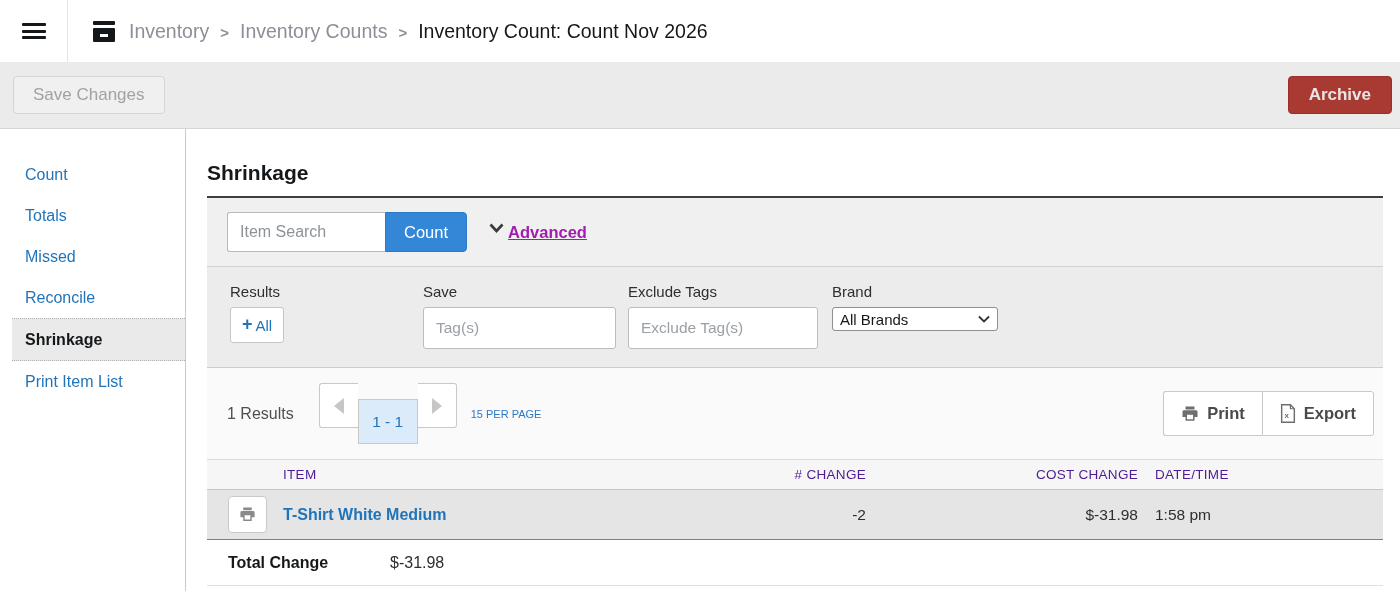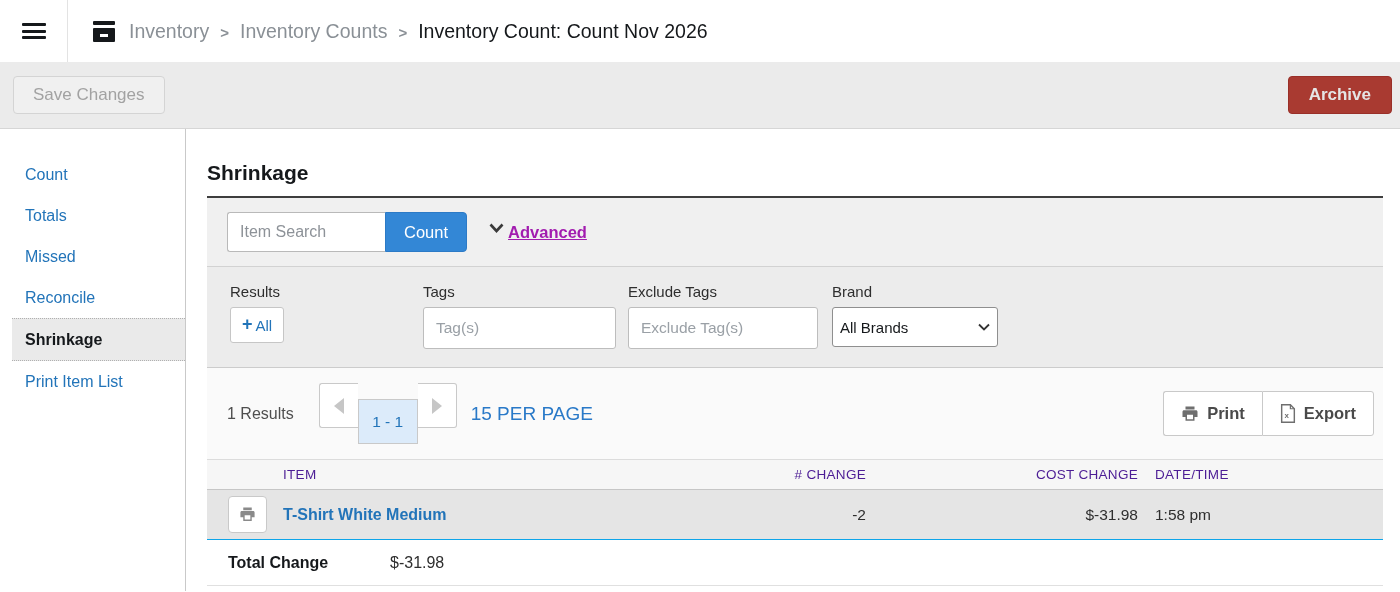--- a/index.html
+++ b/index.html
@@ -44,34 +44,34 @@
 .fcol { display:flex; flex-direction:column; }
 .flabel { font-size:15px; color:#2e2e2e; margin-bottom:7px; }
 .fcol.c1 { width:193px; }
 .fcol.c2 { width:205px; }
 .fcol.c3 { width:204px; }
 .btn-all { width:54px; height:36px; background:#fff; border:1px solid #c6c6c6; border-radius:3px; display:flex; align-items:center; justify-content:center; gap:3px; color:#2274b9; font-size:15px; }
 .btn-all .plus { font-weight:bold; font-size:18px; line-height:15px; position:relative; top:-1px; }
 .tag-input { height:42px; border:1px solid #bdbdbd; border-radius:3px; padding:0 12px; font-size:15.5px; background:#fff; outline:none; width:193px; color:#333; }
 .tag-input::placeholder { color:#9aa0a6; }
 .tag-input.exclude { width:190px; }
-.select-box { width:166px; height:40px; background:#fff; border:1px solid #8f8f8f; border-radius:3px; display:flex; align-items:center; justify-content:space-between; padding:0 7px; font-size:15px; color:#15181b; cursor:pointer; }
+.select-box { width:166px; height:24px; background:#fff; border:1px solid #8f8f8f; border-radius:3px; display:flex; align-items:center; justify-content:space-between; padding:0 7px; font-size:15px; color:#15181b; cursor:pointer; }
 
 
 .results-bar { background:#fafafa; border-bottom:1px solid #dcdcdc; padding:15px 9px 15px 20px; display:flex; align-items:center; }
 .results-count { font-size:16px; color:#4f4f4f; }
 .pager { display:flex; margin-left:25px; }
 .pg { height:45px; display:flex; align-items:center; justify-content:center; background:#fff; border:1px solid #c9c9c9; }
 .pg.arrow { width:39px; }
 .pg.arrow.left { border-radius:3px 0 0 3px; border-right:none; }
 .pg.arrow.right { border-radius:0 3px 3px 0; border-left:none; }
 .pg.range { width:60px; background:#dcebfa; font-size:15.5px; color:#2274b9;margin-top:16px; }
 .tri-l { width:0; height:0; border-top:8px solid transparent; border-bottom:8px solid transparent; border-right:10px solid #c6c6c6; }
 .tri-r { width:0; height:0; border-top:8px solid transparent; border-bottom:8px solid transparent; border-left:10px solid #c6c6c6; }
-.per-page { margin-left:14px; font-size:19px; color:#2979c8; cursor:pointer; }
+.per-page { margin-left:14px; font-size:11px; color:#2979c8; cursor:pointer; }
 .rb-right { margin-left:auto; display:flex; }
 .btn-pe { height:45px; padding:0 17px; background:#fff; border:1px solid #c9c9c9; display:flex; align-items:center; gap:8px; font-size:16.5px; font-weight:bold; color:#4a4a4a; }
 .btn-pe.print { border-radius:3px 0 0 3px; border-right:none; }
 .btn-pe.export { border-radius:0 3px 3px 0; }
 
 
 .thead { display:grid; grid-template-columns:1fr 200px 272px 245px; background:#f6f6f6; border-bottom:1px solid #c6c6c6; padding:7px 0; align-items:center; }
 .th { font-size:13.5px; color:#4c1d95; letter-spacing:0.3px; }
 .th.item { padding-left:76px; }
 .th.right { text-align:right; }
@@ -141,21 +141,21 @@
 
     <div class="filter-panel">
       <div class="fcol c1">
         <span class="flabel">Results</span>
         <button class="btn-all">
             <span class="plus">+</span>
             <span>All</span>
           </button>
       </div>
       <div class="fcol c2">
-        <span class="flabel">Tags</span>
+        <span class="flabel">Save</span>
         <input class="tag-input" placeholder="Tag(s)" style="">
       </div>
       <div class="fcol c3">
         <span class="flabel">Exclude Tags</span>
         <input class="tag-input exclude" placeholder="Exclude Tag(s)" style="">
       </div>
       <div class="fcol c4">
         <span class="flabel">Brand</span>
         <div class="select-box">
           <span>All Brands</span>

